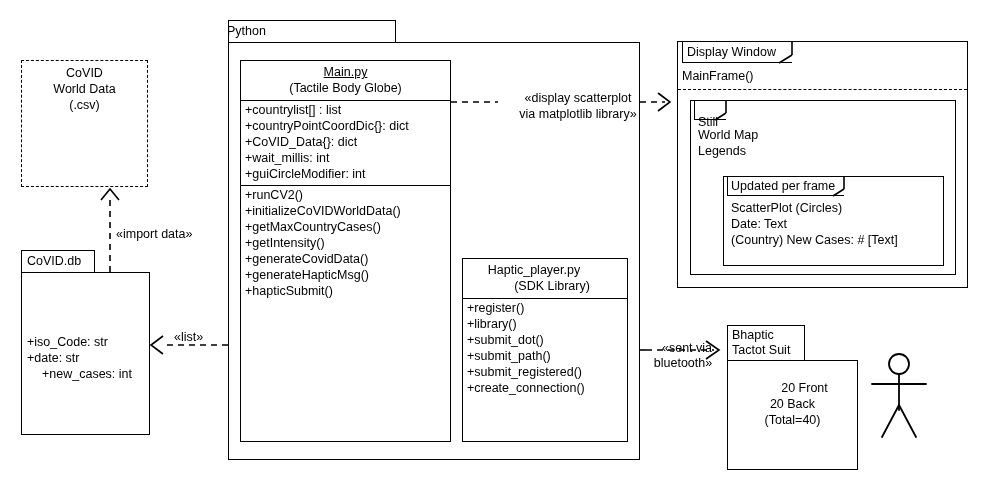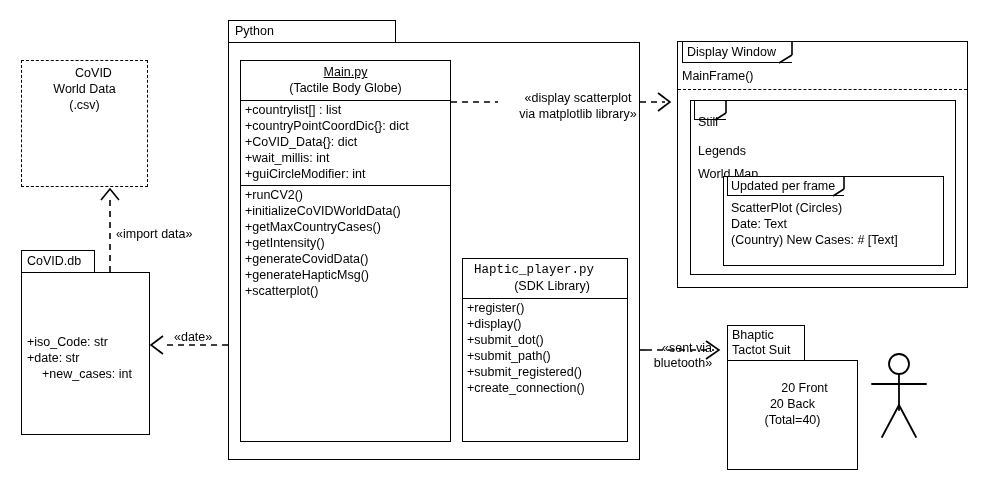--- a/index.html
+++ b/index.html
@@ -58,93 +58,93 @@
     height: 490px;
     pointer-events: none;
   }
 </style>
 </head>
 <body>
 
 <div id="canvas">
 
   <div class="dashed-box" style="left:21px; top:60px; width:127px; height:127px;"></div>
-  <div class="txt ctr" style="left:21px; top:66px; width:127px;margin-left:9px;">CoVID</div>
+  <div class="txt ctr" style="left:21px; top:66px; width:127px;">CoVID</div>
   <div class="txt ctr" style="left:21px; top:82px; width:127px;">World Data</div>
   <div class="txt ctr" style="left:21px; top:98px; width:127px;">(.csv)</div>
 
   <div class="box" style="left:21px; top:250px; width:74px; height:23px;"></div>
   <div class="txt" style="left:27px; top:254px;">CoVID.db</div>
   <div class="box" style="left:21px; top:272px; width:129px; height:163px;"></div>
   <div class="txt" style="left:27px; top:335px;">+iso_Code: str</div>
   <div class="txt" style="left:27px; top:351px;">+date: str</div>
   <div class="txt" style="left:42px; top:367px;">+new_cases: int</div>
 
   <div class="box" style="left:228px; top:20px; width:168px; height:23px;"></div>
-  <div class="txt" style="left:235px; top:24px;text-align:right;">Python</div>
+  <div class="txt" style="left:227px; top:24px;text-align:right;">Python</div>
   <div class="box" style="left:228px; top:42px; width:412px; height:418px;"></div>
 
   <div class="box" style="left:240px; top:60px; width:211px; height:382px;"></div>
   <div class="txt ctr" style="left:240px; top:65px; width:211px;text-decoration:underline;">Main.py</div>
   <div class="txt ctr" style="left:240px; top:81px; width:211px;">(Tactile Body Globe)</div>
   <div class="hline" style="left:240px; top:100px; width:211px;"></div>
   <div class="txt" style="left:245px; top:103px;">+countrylist[] : list</div>
   <div class="txt" style="left:245px; top:119px;">+countryPointCoordDic{}: dict</div>
   <div class="txt" style="left:245px; top:135px;">+CoVID_Data{}: dict</div>
   <div class="txt" style="left:245px; top:151px;">+wait_millis: int</div>
   <div class="txt" style="left:245px; top:167px;">+guiCircleModifier: int</div>
   <div class="hline" style="left:240px; top:185px; width:211px;"></div>
   <div class="txt" style="left:245px; top:188px;">+runCV2()</div>
   <div class="txt" style="left:245px; top:204px;">+initializeCoVIDWorldData()</div>
   <div class="txt" style="left:245px; top:220px;">+getMaxCountryCases()</div>
   <div class="txt" style="left:245px; top:236px;">+getIntensity()</div>
   <div class="txt" style="left:245px; top:252px;">+generateCovidData()</div>
   <div class="txt" style="left:245px; top:268px;">+generateHapticMsg()</div>
-  <div class="txt" style="left:245px; top:284px;">+scatterplot()</div>
+  <div class="txt" style="left:245px; top:284px;">+hapticSubmit()</div>
 
   <div class="box" style="left:462px; top:258px; width:166px; height:184px;"></div>
-  <div class="txt ctr" style="left:462px; top:263px; width:144px;font-family:Liberation Mono, monospace;">Haptic_player.py</div>
+  <div class="txt ctr" style="left:462px; top:263px; width:144px;">Haptic_player.py</div>
   <div class="txt ctr" style="left:462px; top:279px; width:180px;">(SDK Library)</div>
   <div class="hline" style="left:462px; top:298px; width:166px;"></div>
   <div class="txt" style="left:467px; top:301px;">+register()</div>
-  <div class="txt" style="left:467px; top:317px;">+display()</div>
+  <div class="txt" style="left:467px; top:317px;">+library()</div>
   <div class="txt" style="left:467px; top:333px;">+submit_dot()</div>
   <div class="txt" style="left:467px; top:349px;">+submit_path()</div>
   <div class="txt" style="left:467px; top:365px;">+submit_registered()</div>
   <div class="txt" style="left:467px; top:381px;">+create_connection()</div>
 
   <div class="box" style="left:677px; top:41px; width:291px; height:247px;"></div>
   <div class="box" style="left:682px; top:41px; width:110px; height:22px; border-right:none;"></div>
   <div class="txt" style="left:687px; top:45px;">Display Window</div>
   <div class="txt" style="left:682px; top:69px;">MainFrame()</div>
   <div class="hdash" style="left:678px; top:89px; width:289px;"></div>
 
   <div class="box" style="left:690px; top:100px; width:266px; height:175px;"></div>
   <div class="box" style="left:694px; top:100px; width:32px; height:20px; border-right:none;"></div>
   <div class="txt" style="left:698px; top:115px;">Still</div>
-  <div class="txt" style="left:698px; top:128px;margin-top:39px;">World Map</div>
+  <div class="txt" style="left:698px; top:128px;">World Map</div>
   <div class="txt" style="left:698px; top:144px;">Legends</div>
 
   <div class="box" style="left:723px; top:176px; width:221px; height:90px;"></div>
   <div class="box" style="left:727px; top:176px; width:117px; height:20px; border-right:none;"></div>
   <div class="txt" style="left:731px; top:179px;">Updated per frame</div>
   <div class="txt" style="left:731px; top:201px;">ScatterPlot (Circles)</div>
   <div class="txt" style="left:731px; top:217px;">Date: Text</div>
   <div class="txt" style="left:731px; top:233px;">(Country) New Cases: # [Text]</div>
 
   <div class="box" style="left:727px; top:325px; width:78px; height:36px;"></div>
   <div class="txt" style="left:732px; top:328px;">Bhaptic</div>
   <div class="txt" style="left:732px; top:343px;">Tactot Suit</div>
   <div class="box" style="left:727px; top:360px; width:131px; height:110px;"></div>
   <div class="txt ctr" style="left:727px; top:381px; width:131px;margin-left:12px;">20 Front</div>
   <div class="txt ctr" style="left:727px; top:397px; width:131px;">20 Back</div>
   <div class="txt ctr" style="left:727px; top:413px; width:131px;">(Total=40)</div>
 
   <div class="txt" style="left:116px; top:227px;">«import data»</div>
-  <div class="txt" style="left:174px; top:330px;">«date»</div>
+  <div class="txt" style="left:174px; top:330px;">«list»</div>
   <div class="txt ctr" style="left:498px; top:91px; width:160px;">«display scatterplot</div>
   <div class="txt ctr" style="left:498px; top:107px; width:160px;">via matplotlib library»</div>
   <div class="txt ctr" style="left:646px; top:341px; width:82px;">«sent via</div>
   <div class="txt ctr" style="left:642px; top:356px; width:82px;">bluetooth»</div>
 
   <svg class="overlay" viewBox="0 0 990 490" xmlns="http://www.w3.org/2000/svg">
 
     <g stroke="#000" stroke-width="1.6" fill="none">
       <line x1="792" y1="41" x2="792" y2="55"></line>
       <line x1="792" y1="55" x2="779" y2="63"></line>

